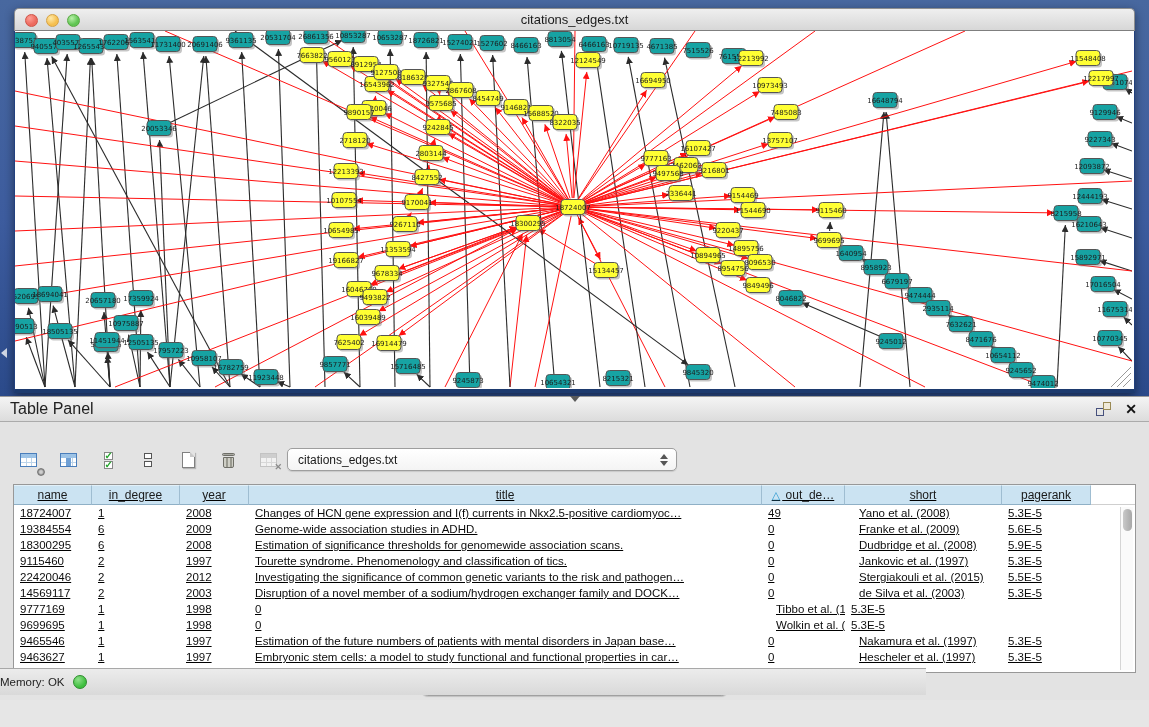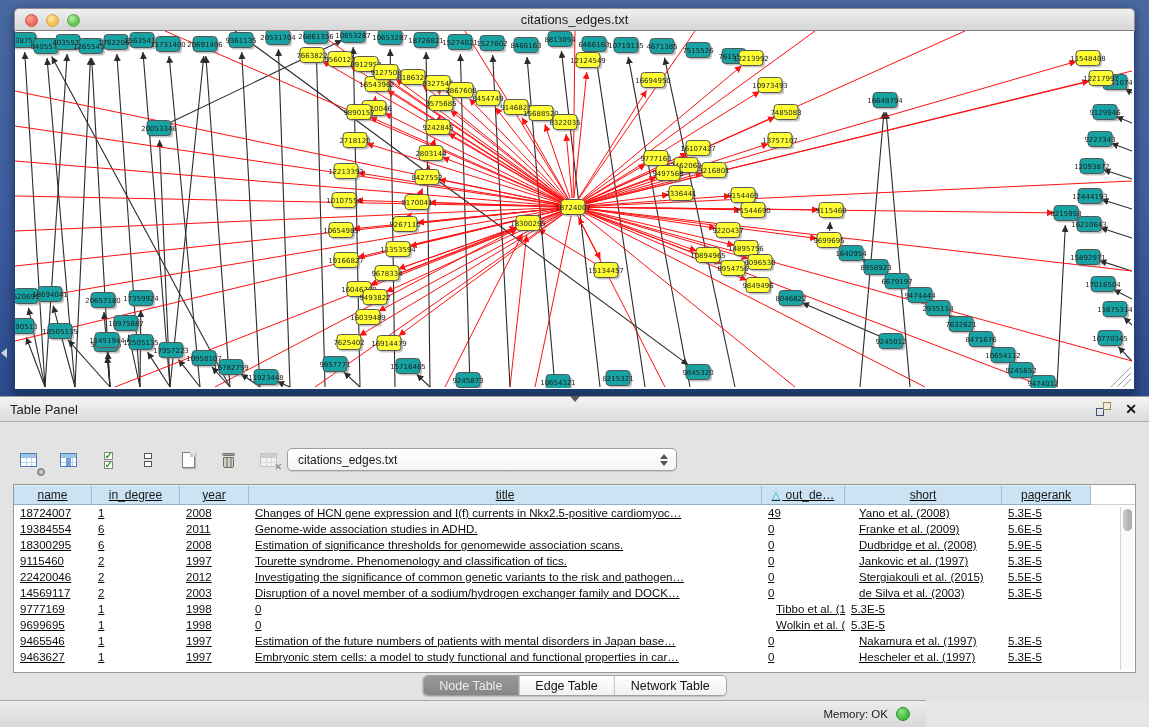--- a/index.html
+++ b/index.html
@@ -23,21 +23,21 @@
   .light.yellow { background:radial-gradient(circle at 35% 30%, #ffe9a8, #f5bf4f 60%); border:1px solid #d6a243; }
   .light.green  { background:radial-gradient(circle at 35% 30%, #b8f0a8, #61c554 60%); border:1px solid #58a942; }
   .net-canvas { position:absolute; left:0; top:23px; width:1121px; height:362px;
                 background:#ffffff; border:1px solid #22407e; border-top:none; border-bottom:4px solid #1d3a6e; overflow:hidden; }
   .net-canvas svg { display:block; }
 
   
   .panel-header { position:absolute; left:0; top:396px; width:1149px; height:26px;
                   background:linear-gradient(#f4f4f4,#dcdcdc); border-top:1px solid #9a9a9a; border-bottom:1px solid #ababab;
                   display:flex; align-items:center; }
-  .panel-header .ph-title { font-size:13px; color:#222; padding-left:10px; flex:1; }
+  .panel-header .ph-title { font-size:16px; color:#222; padding-left:10px; flex:1; }
   .splitter-handle { position:absolute; left:570px; top:-1px; width:0; height:0;
       border-left:5px solid transparent; border-right:5px solid transparent; border-top:6px solid #5a5a5a; cursor:row-resize; }
   .float-icon { width:15px; height:14px; position:relative; margin-right:14px; cursor:pointer; }
   .float-icon .b1 { position:absolute; left:0; bottom:0; width:8px; height:8px; border:1px solid #46507c; }
   .float-icon .b2 { position:absolute; right:0; top:0; width:8px; height:8px; border:1px solid #9a8a55; background:#efe9d8; }
   .close-icon { font-size:14px; font-weight:bold; color:#111; margin-right:12px; cursor:pointer; line-height:1; }
 
   .panel-body { position:absolute; left:0; top:422px; width:1149px; height:278px; background:#e3e3e3; }
 
   
@@ -94,23 +94,23 @@
 
   
   .seg-tabs { position:absolute; left:50%; transform:translateX(-50%); top:253px; display:flex; height:21px;
               border:1px solid #a0a0a0; border-radius:5px; overflow:hidden; background:#fff; box-shadow:0 1px 1px rgba(0,0,0,.15); }
   .seg { font-size:12.5px; padding:0 16px; display:flex; align-items:center; cursor:pointer;
          background:linear-gradient(#ffffff,#f1f1f1); color:#111; border-right:1px solid #b5b5b5;text-align:right; }
   .seg:last-child { border-right:none; }
   .seg.active { background:linear-gradient(#989898,#868686); color:#ececec; }
 
   
-  .status-bar { position:absolute; left:0; top:700px; width:926px; height:27px;
+  .status-bar { position:absolute; left:0; top:668px; width:926px; height:27px;
                 background:linear-gradient(#ececec,#d9d9d9); border-top:1px solid #a8a8a8;
-                display:flex; align-items:center; justify-content:flex-end; }
+                display:flex; align-items:center; }
   .status-bar .mem { font-size:11.5px; color:#222; margin-right:8px; }
   .mem-dot { width:14px; height:14px; border-radius:50%; margin-right:16px;
              background:radial-gradient(circle at 35% 30%, #8fe08a, #3fbf3f 65%); border:1px solid #2c8c2c; }
 </style>
 </head>
 <body>
 
 <div class="desktop">
   <div class="collapse-arrow"></div>
   <div class="net-window">
@@ -1016,21 +1016,21 @@
           <div class="td c-indeg">1</div>
           <div class="td c-year">2008</div>
           <div class="td c-title">Changes of HCN gene expression and I(f) currents in Nkx2.5-positive cardiomyoc…</div>
           <div class="td c-out">49</div>
           <div class="td c-short">Yano et al. (2008)</div>
           <div class="td c-pr">5.3E-5</div>
         </div>
         <div class="tr">
           <div class="td c-name">19384554</div>
           <div class="td c-indeg">6</div>
-          <div class="td c-year">2011</div>
+          <div class="td c-year">2009</div>
           <div class="td c-title">Genome-wide association studies in ADHD.</div>
           <div class="td c-out">0</div>
           <div class="td c-short">Franke et al. (2009)</div>
           <div class="td c-pr">5.6E-5</div>
         </div>
         <div class="tr">
           <div class="td c-name">18300295</div>
           <div class="td c-indeg">6</div>
           <div class="td c-year">2008</div>
           <div class="td c-title">Estimation of significance thresholds for genomewide association scans.</div>

